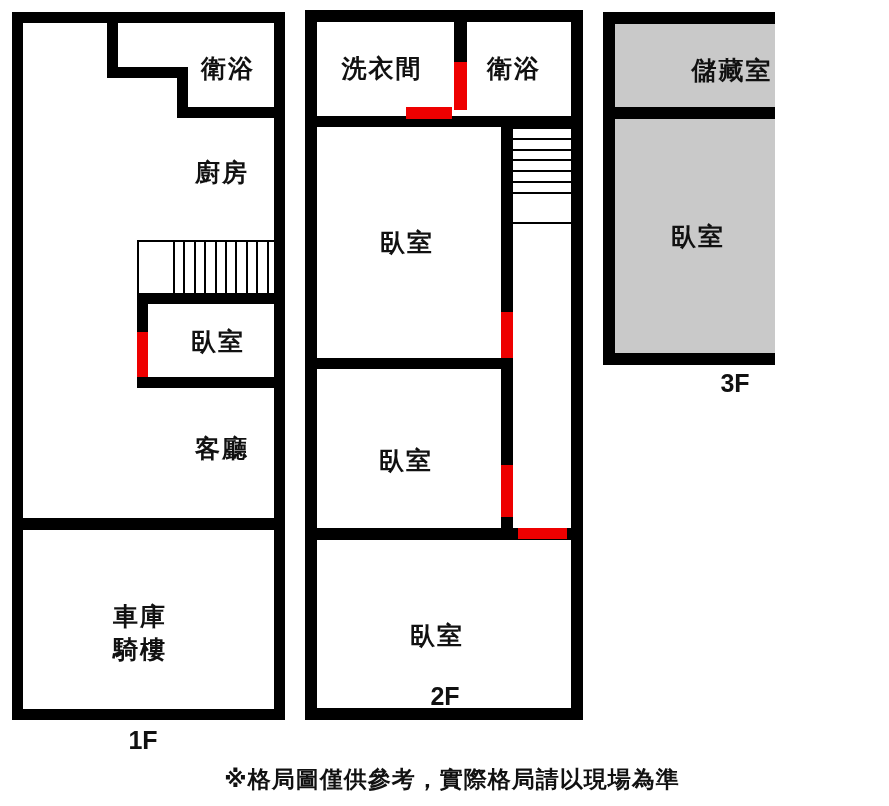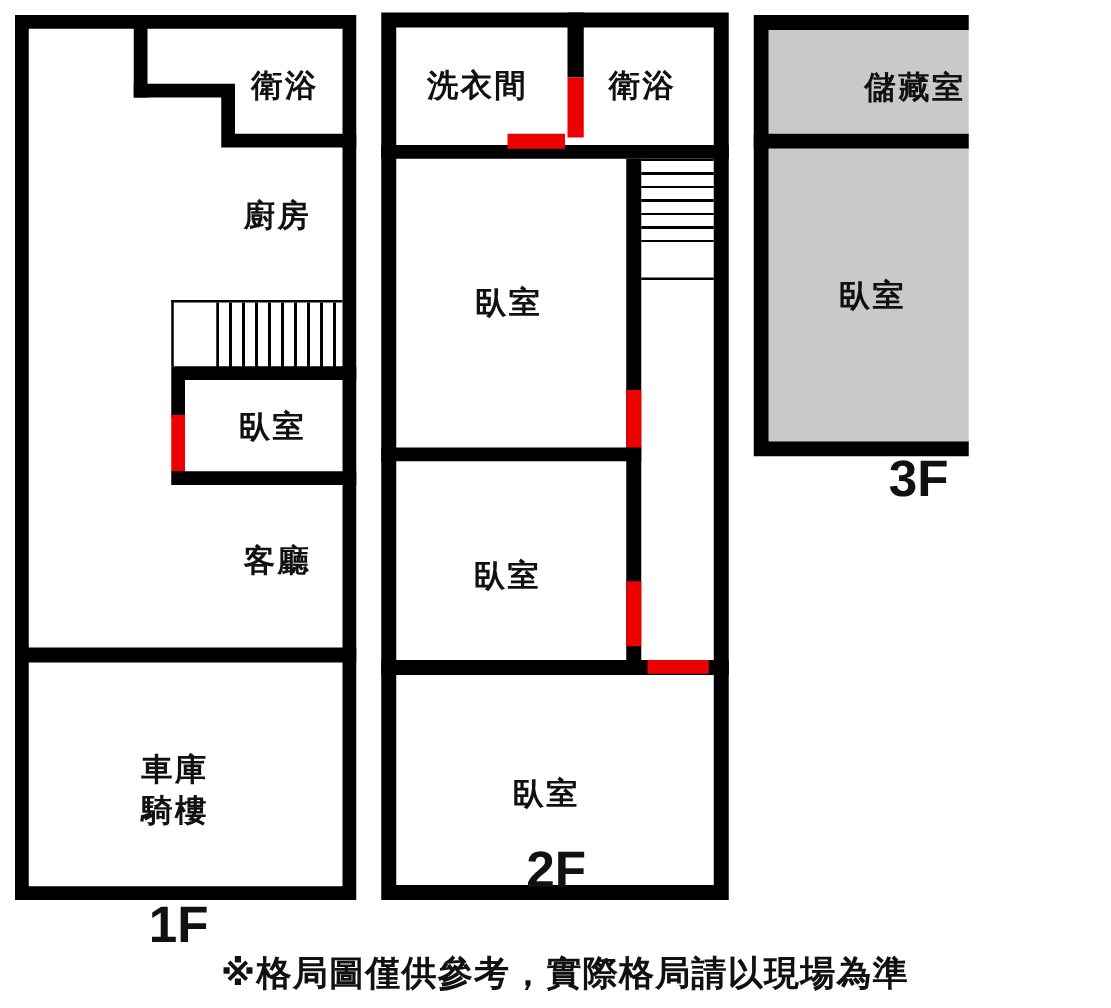--- a/index.html
+++ b/index.html
@@ -13,29 +13,29 @@
   .w{position:absolute;background:var(--wall,#000);}
   .door{position:absolute;background:var(--door,#ee0000);}
   .fill{position:absolute;background:var(--room_fill,#c9c9c9);}
   .rlabel{
     position:absolute;transform:translate(-50%,-50%);
     font-size:25px;font-weight:700;letter-spacing:2px;white-space:nowrap;color:var(--text,#111);
   }
   .rlabel.two-line{text-align:right;letter-spacing:2px;line-height:33px;}
   .flabel{
     position:absolute;transform:translate(-50%,-50%);
-    font-size:41px;font-weight:700;color:var(--text,#111);
+    font-size:25px;font-weight:700;color:var(--text,#111);
   }
   .stairs{position:absolute;box-sizing:border-box;}
   .treads-v{position:absolute;background:repeating-linear-gradient(to right,var(--wall,#000) 0 2px,transparent 2px 10.4px);}
   .treads-h{position:absolute;background:repeating-linear-gradient(to bottom,var(--wall,#000) 0 2px,transparent 2px 10.8px);}
   .stairline{position:absolute;background:var(--wall,#000);}
   .footnote{
     position:absolute;transform:translate(-50%,-50%);
-    font-size:28px;font-weight:700;letter-spacing:1px;white-space:nowrap;color:var(--text,#111);
+    font-size:23px;font-weight:700;letter-spacing:1px;white-space:nowrap;color:var(--text,#111);
   }
 </style>
 </head>
 <body>
 
 <div class="plan">
 
   <div class="panel" style="left:12px;top:12px;width:273px;height:708px;"></div>
 
   <i class="w" style="left:107px;top:12px;width:11px;height:66px;"></i>

